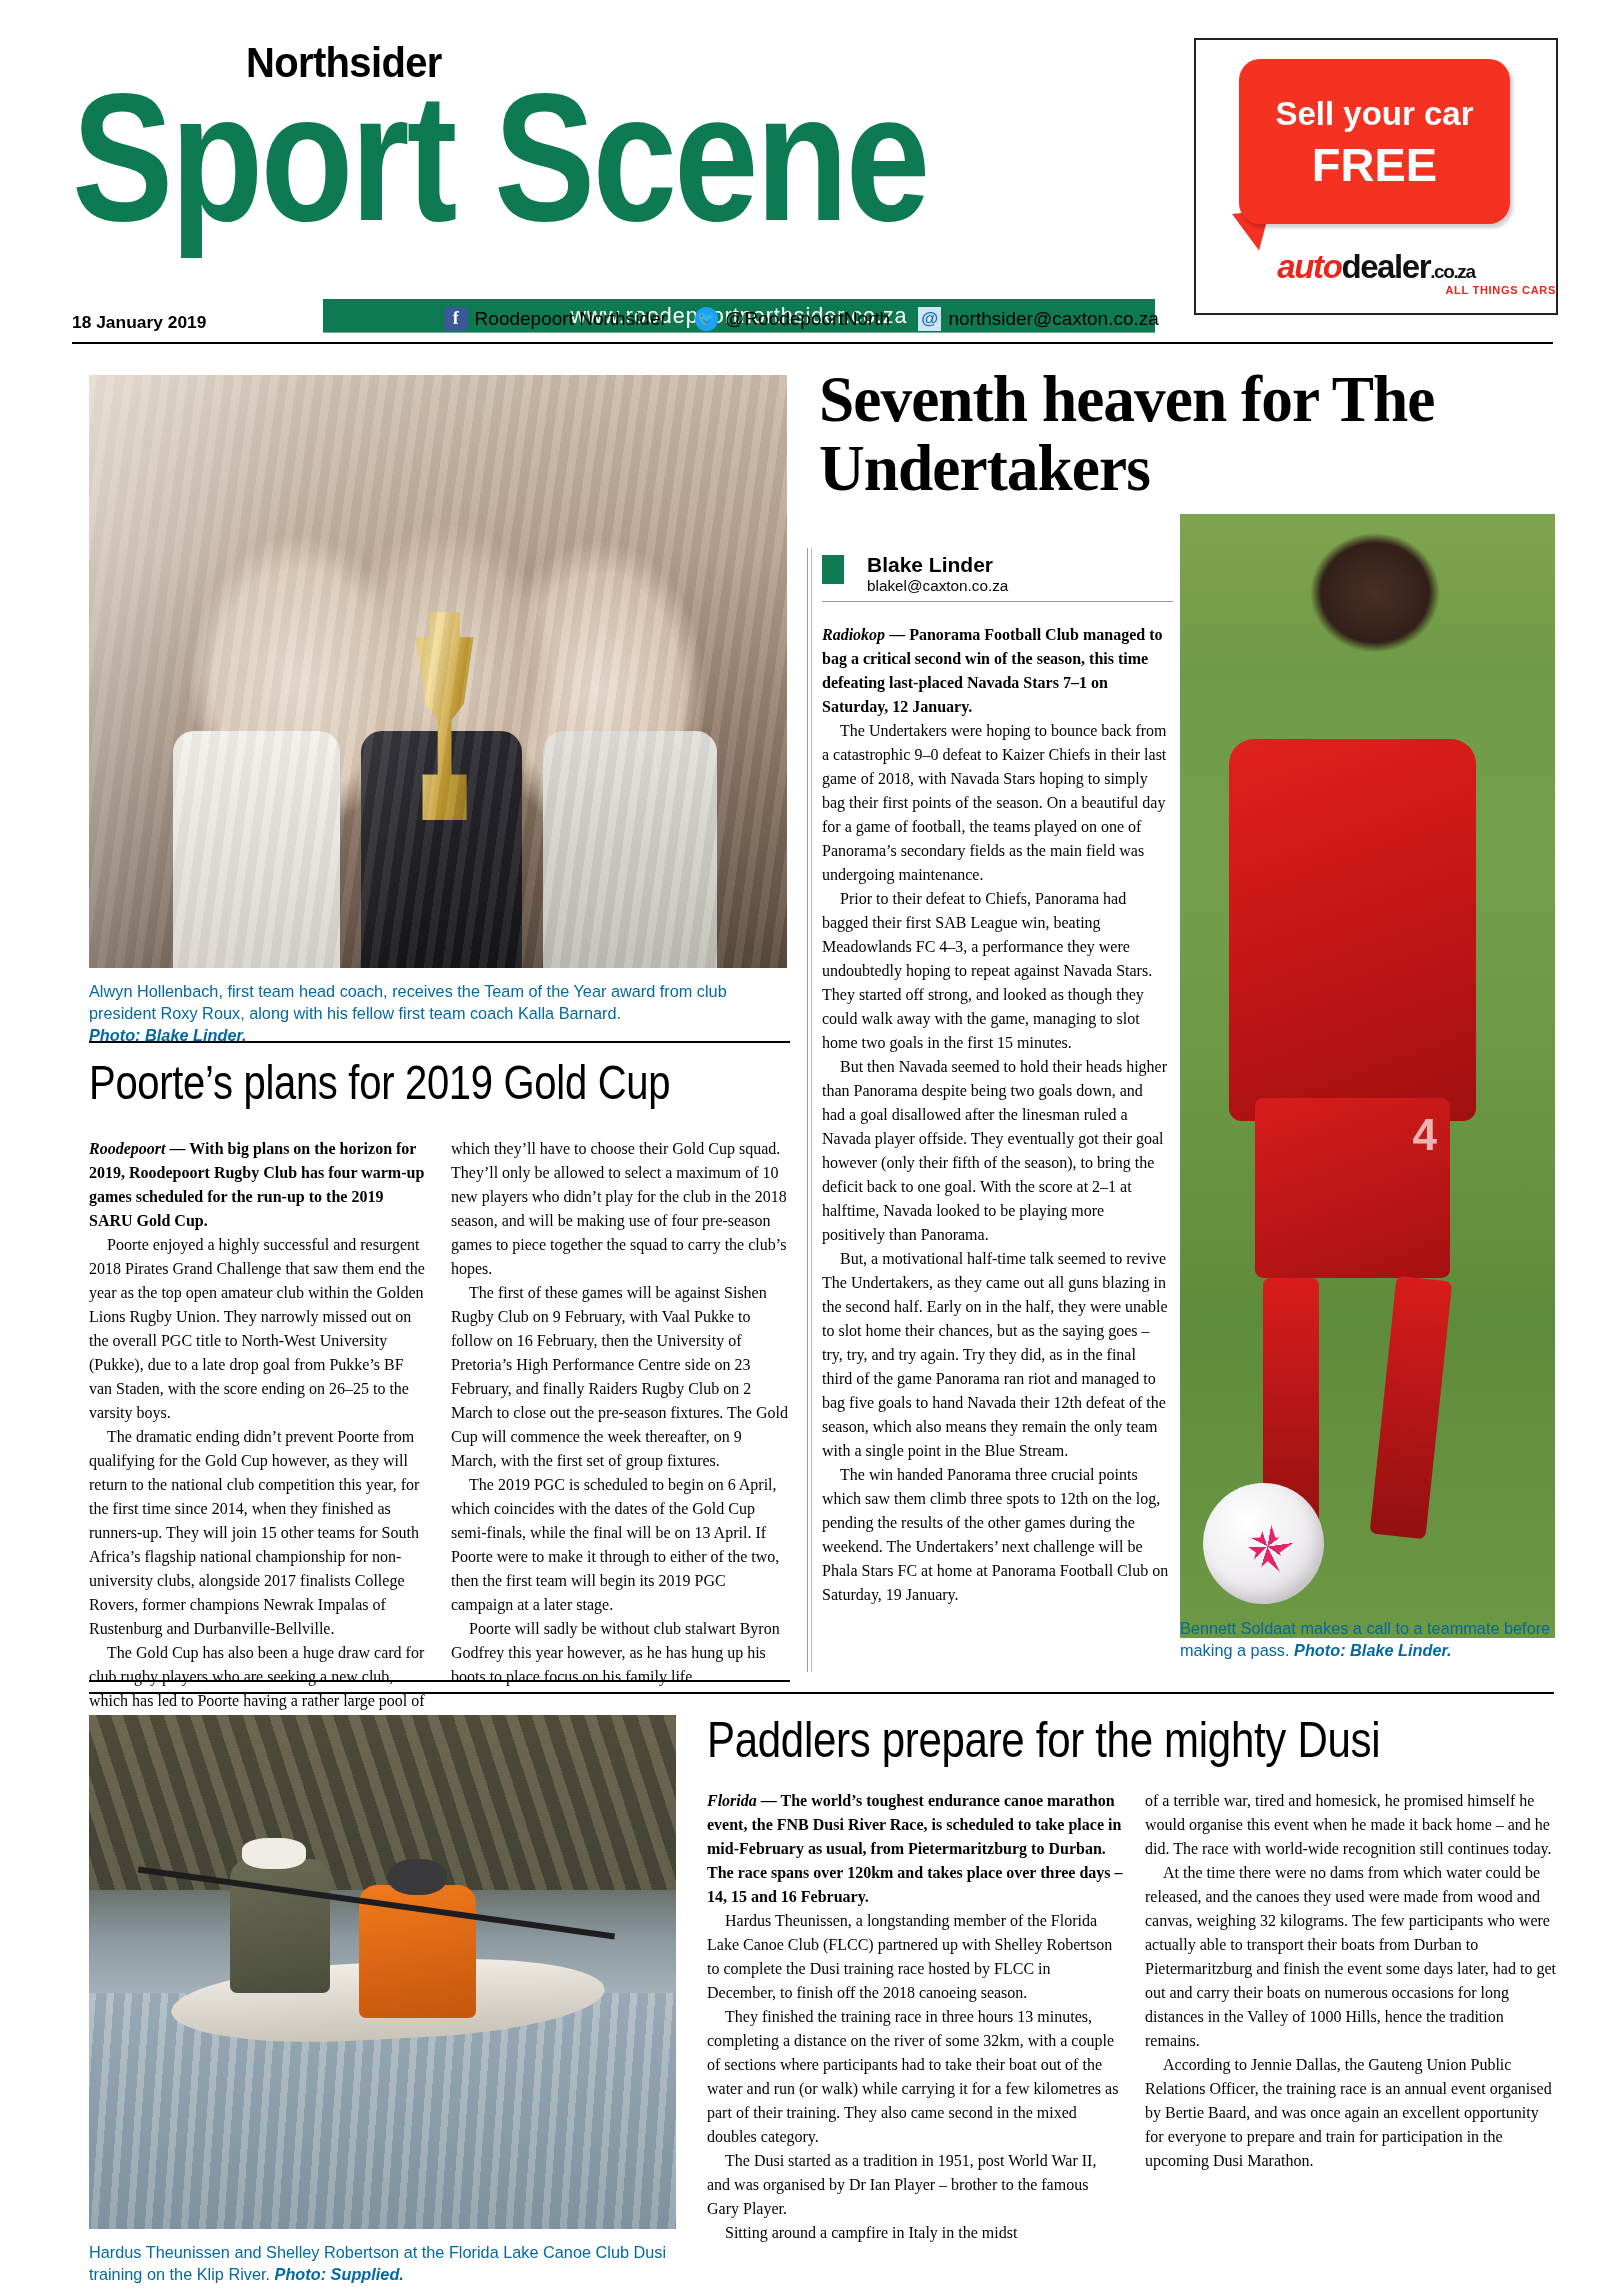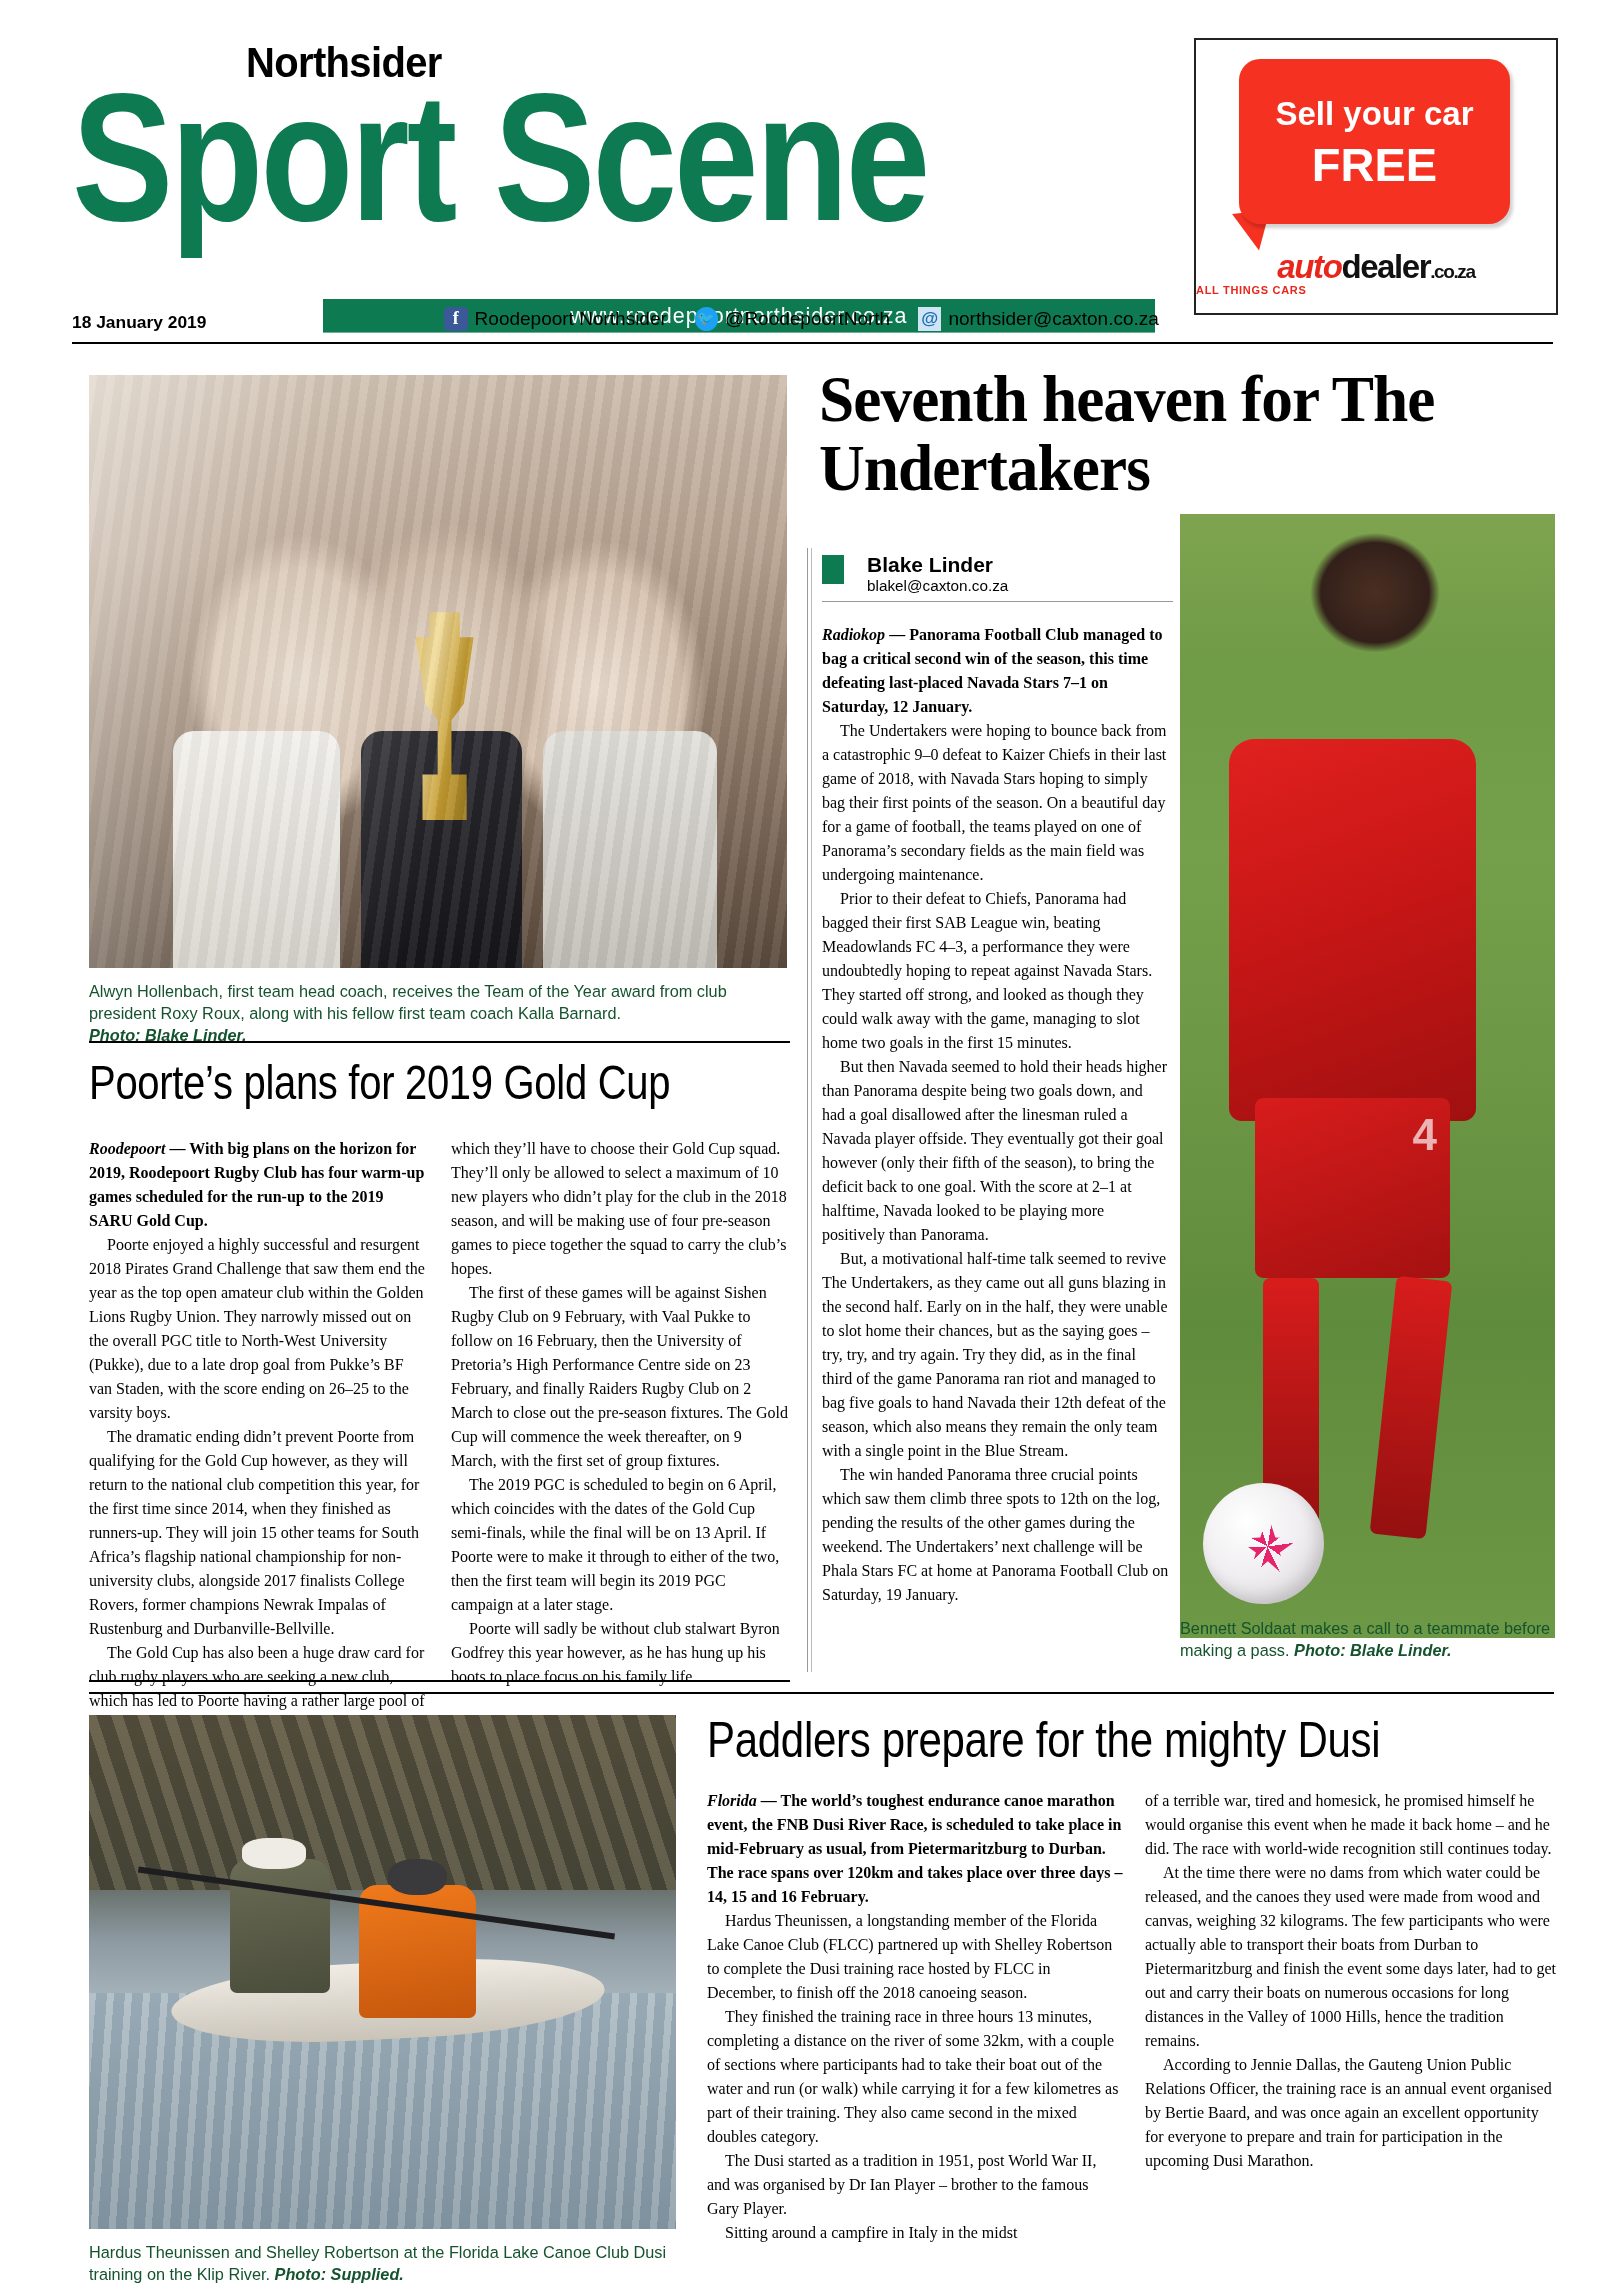--- a/index.html
+++ b/index.html
@@ -149,21 +149,21 @@
     text-align: center;
     font-family: "Liberation Sans", sans-serif;
     font-weight: bold; font-size: 33px;
     letter-spacing: -1.4px;
   }
   .ad-logo .auto { color: #e8261c; font-style: italic; }
   .ad-logo .dealer { color: #111; }
   .ad-logo .coza { color: #111; font-size: 19px; }
   .ad-tag {
     position: absolute; left: 0; top: 244px; width: 100%;
-    text-align: left;
+    text-align: right;
     font-family: "Liberation Sans", sans-serif;
     font-weight: bold; font-size: 11px;
     letter-spacing: 0.7px;
     color: #e8261c;
   }
 
   .rule-top {
     position: absolute; left: 72px; top: 342px;
     width: 1481px; height: 2.1px; background: #000;
   }
@@ -203,21 +203,21 @@
     border-radius: 21px 21px 0 0;
   }
   .ptl-shirt-a { left: 12%; width: 24%; }
   .ptl-shirt-b { left: 39%; width: 23%; background: linear-gradient(180deg,#2a2a30 0%, #16161a 100%); }
   .ptl-shirt-c { left: 65%; width: 25%; background: linear-gradient(180deg,#e3e1dc 0%, #c2bfb8 100%); }
 
   .cap {
     font-family: "Liberation Sans", sans-serif;
     font-size: 16.3px;
     line-height: 22px;
-    color: #14532d;
+    color: #0369a1;
   }
   .cap i { font-style: italic; font-weight: bold; }
   .cap-top-left {
     position: absolute;
     left: 89px; top: 980px; width: 701px;
   }
 
   
   .hl-main {
     position: absolute;

